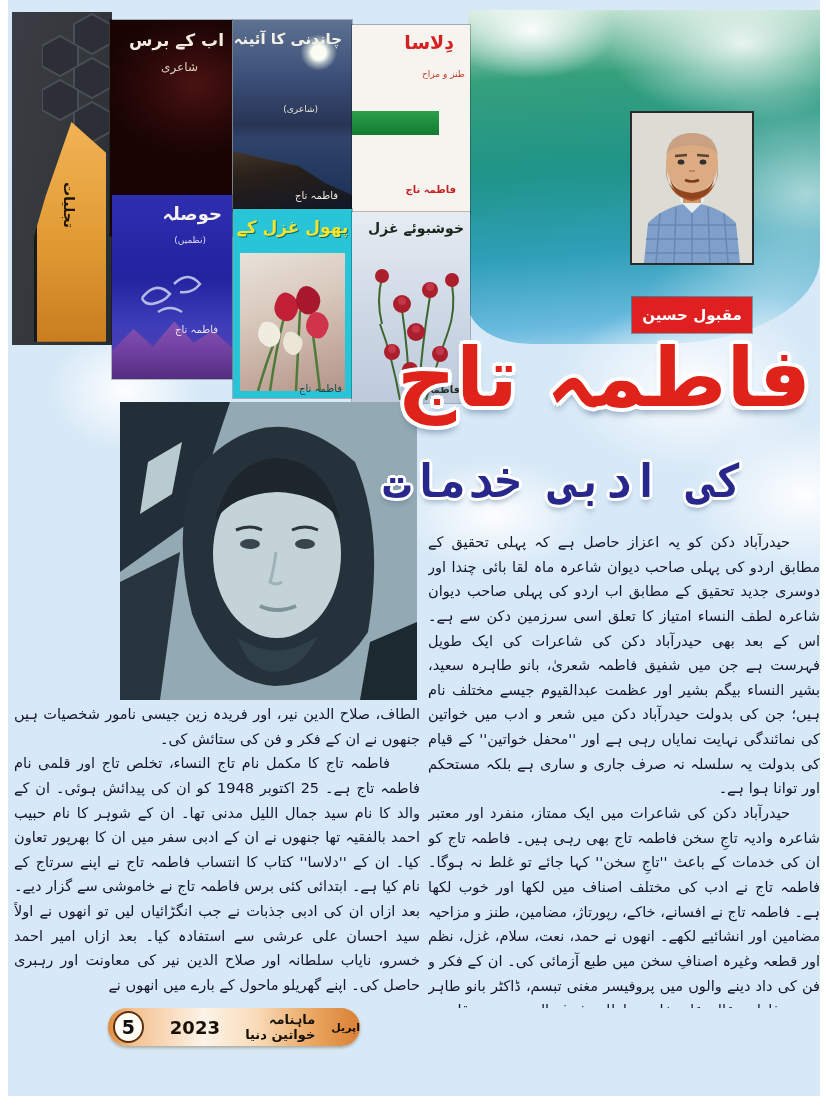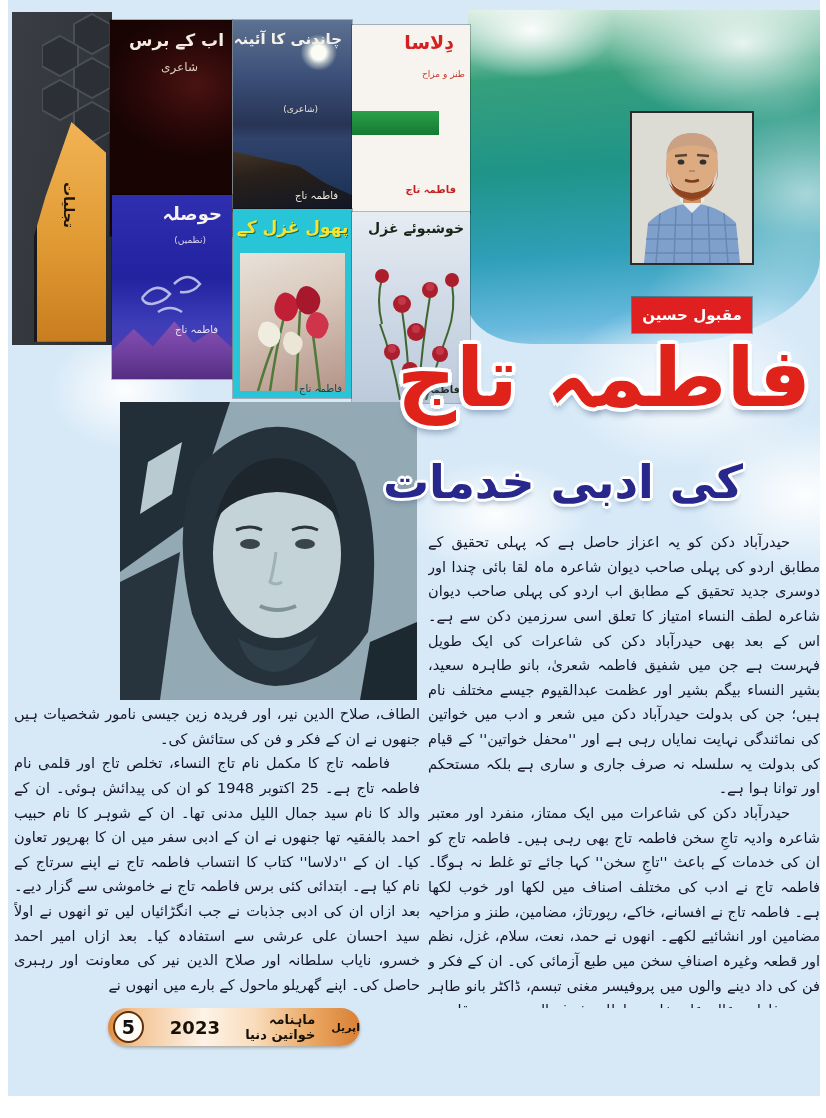--- a/index.html
+++ b/index.html
@@ -90,21 +90,21 @@
 
   .woman-photo { position:absolute; left:120px; top:402px; width:297px; height:298px; background:#8ea3ad; }
 
   
   .headline { position:absolute; left:385px; top:316px; width:438px; height:122px;
     display:flex; align-items:center; justify-content:center; direction:rtl; z-index:6; }
   .headline span { font-size:82px; font-weight:bold; color:#e0231a; white-space:nowrap;
     text-shadow:-3px -3px 0 #fff, 3px -3px 0 #fff, -3px 3px 0 #fff, 3px 3px 0 #fff,
                  0 -4px 0 #fff, 0 4px 0 #fff, -4px 0 0 #fff, 4px 0 0 #fff, 0 7px 6px rgba(60,90,130,.45); }
   .subhead { position:absolute; left:408px; top:436px; width:310px; height:92px;
-    display:flex; align-items:center; justify-content:center; direction:rtl; z-index:6; }
+    display:flex; align-items:center; justify-content:center; direction:rtl; z-index:6;font-family:Liberation Mono, monospace; }
   .subhead span { font-size:46px; font-weight:bold; color:#28288c; white-space:nowrap;
     text-shadow:-2px -2px 0 #fff, 2px -2px 0 #fff, -2px 2px 0 #fff, 2px 2px 0 #fff,
                  0 -3px 0 #fff, 0 3px 0 #fff, -3px 0 0 #fff, 3px 0 0 #fff, 0 5px 5px rgba(60,90,130,.4); }
 
   
   .col { position:absolute; direction:rtl; text-align:justify; color:#15152a;
     font-size:14.5px; line-height:1.7; overflow:hidden; z-index:4; }
   .col-right { left:428px; top:530px; width:392px; height:478px; }
   .col-left { left:14px; top:702px; width:406px; height:300px; }
   .col p.indent { text-indent:30px; }

